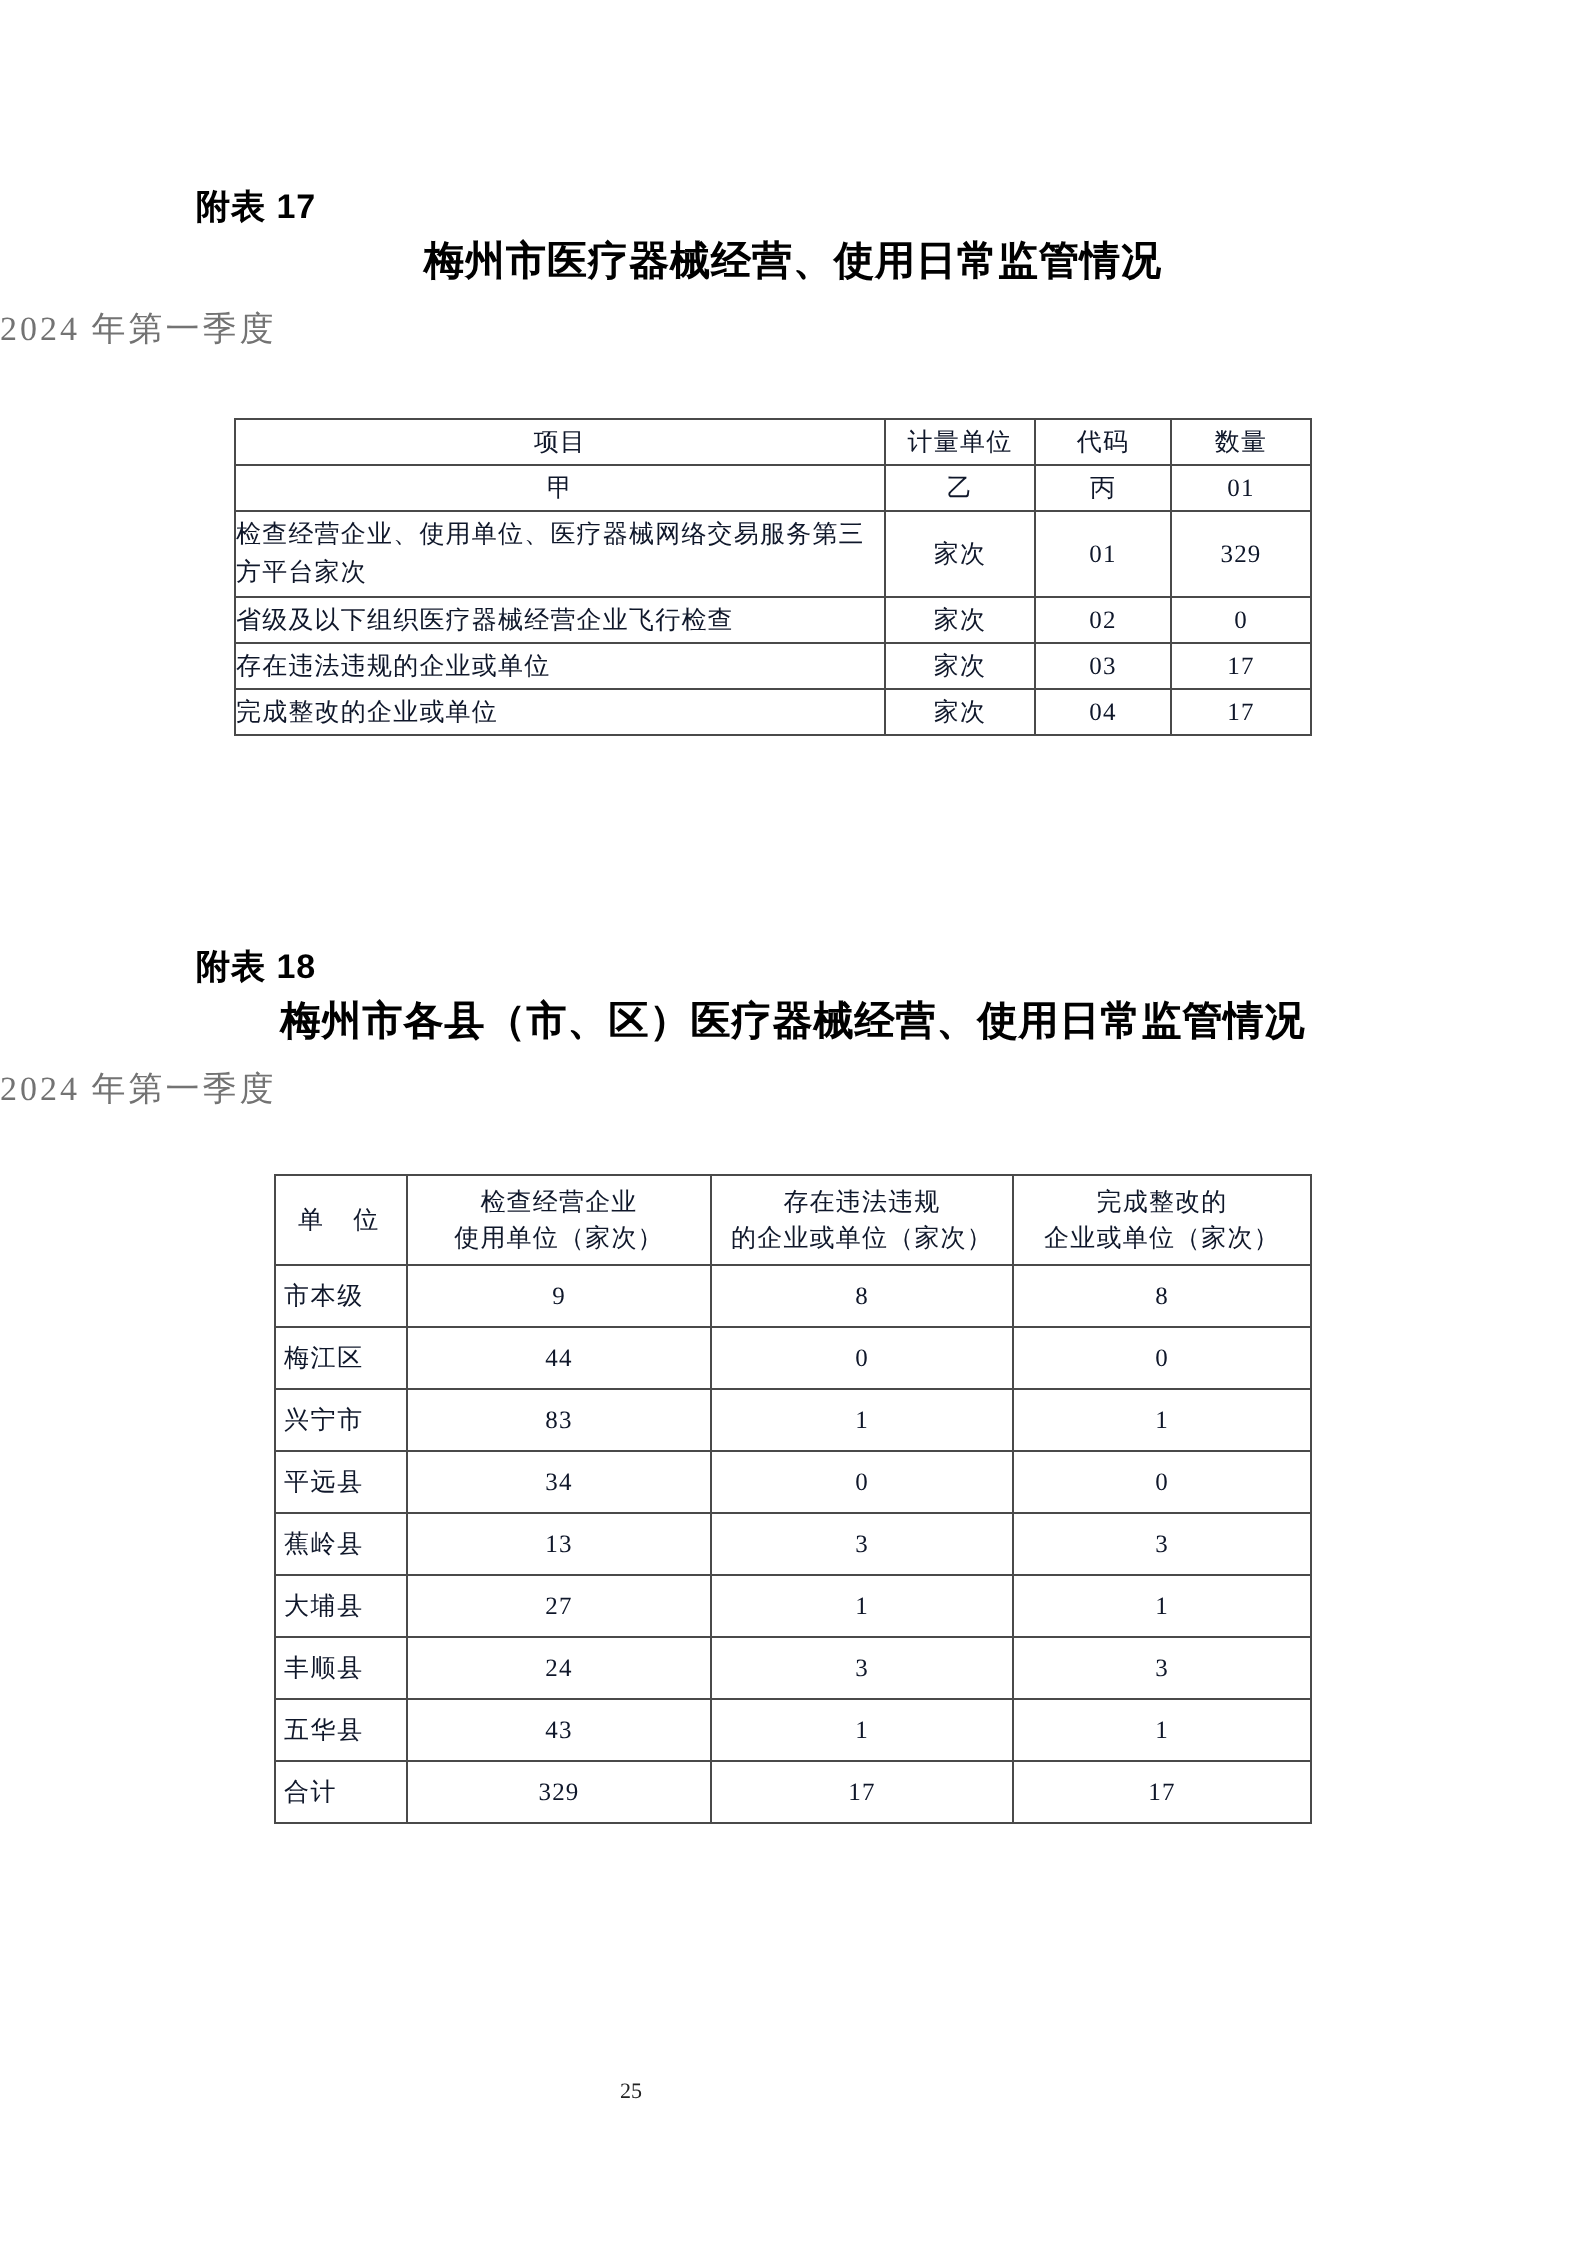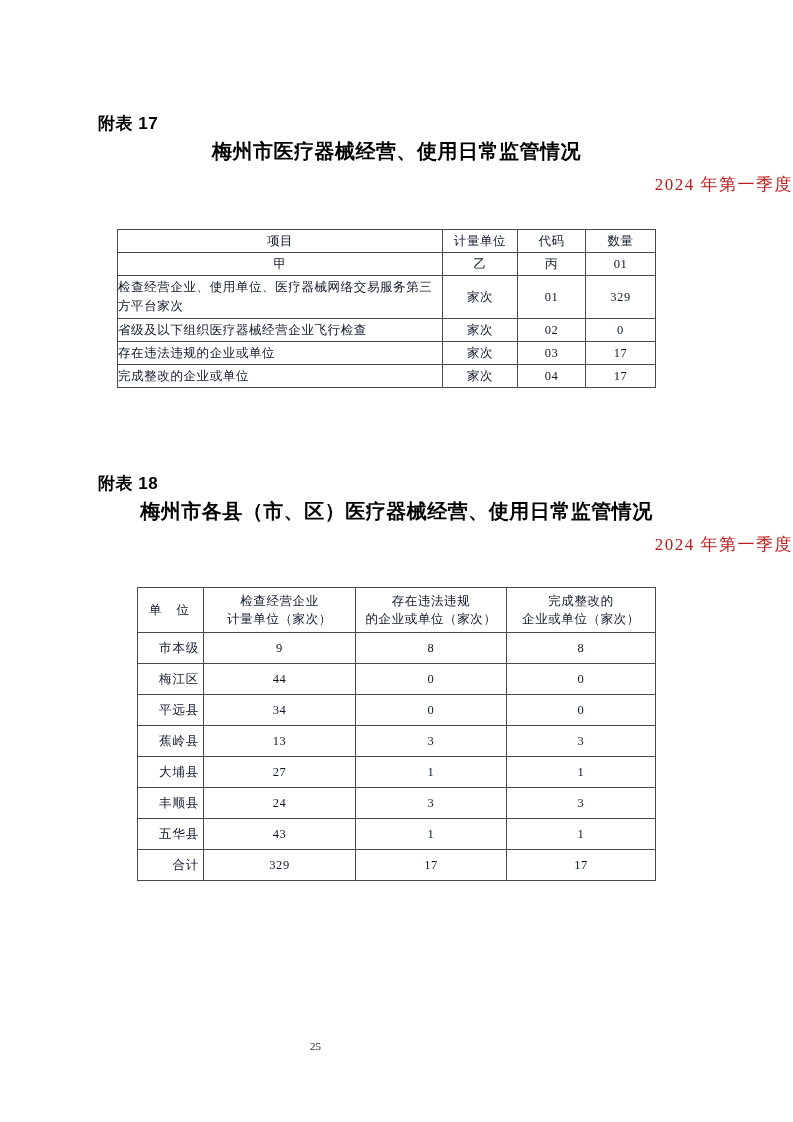--- a/index.html
+++ b/index.html
@@ -20,21 +20,21 @@
   .page {
     position: absolute;
     left: 0; top: 0;
     width: 793px;
     height: 1122px;
     overflow: hidden;
   }
 
   
   .section { position: absolute; left: 0; width: 793px; }
-  #section-17 { top: 112px; }
+  #section-17 { top: 92px; }
   #section-18 { top: 472px; }
 
   .annex-label {
     font-family: "Liberation Sans", "DejaVu Sans", sans-serif;
     font-weight: bold;
     font-size: 17px;
     letter-spacing: 0.5px;
     margin-left: 98px;
     line-height: 24px;
   }
@@ -44,25 +44,25 @@
     font-weight: bold;
     font-size: 20px;
     text-align: center;
     letter-spacing: 0.5px;
     line-height: 30px;
   }
 
   .doc-subtitle {
     font-family: "Liberation Serif", "DejaVu Serif", serif;
     font-size: 17px;
-    text-align: right;
+    text-align: left;
     letter-spacing: 1.5px;
     line-height: 26px;
     margin-top: 6px;
-    color: #b91c1c;
+    color: #737373;
   }
 
   
   table.doc-table {
     border-collapse: collapse;
     table-layout: fixed;
     font-family: "Liberation Serif", "DejaVu Serif", serif;
     font-size: 12.5px;
     color: #0f172a;
   }
@@ -93,21 +93,21 @@
   
   #table-18-wrap { position: absolute; left: 137px; top: 115px; }
   table#table-18 { width: 518px; }
   #table-18 .c-org  { width: 66px; }
   #table-18 .c-a    { width: 152px; }
   #table-18 .c-b    { width: 151px; }
   #table-18 .c-c    { width: 149px; }
   #table-18 thead td { height: 44px; line-height: 18px; }
   #table-18 tbody td { height: 24px; }
   #table-18 .org-cell {
-    text-align: right;
+    text-align: left;
     letter-spacing: 0.8px;
     padding: 3px 4px;
   }
   .hdr-line { display: block; }
   .spaced2 { letter-spacing: 6px; padding-left: 3px; }
 
   
   #page-number {
     position: absolute;
     left: 0;
@@ -199,21 +199,21 @@
             <col class="c-b">
             <col class="c-c">
         </colgroup>
         <thead>
           <tr>
             <td class="cellpad">
               <span class="hdr-line spaced2">单  位</span>
             </td>
             <td class="cellpad">
               <span class="hdr-line">检查经营企业</span>
-              <span class="hdr-line">计量单位（家次）</span>
+              <span class="hdr-line">使用单位（家次）</span>
             </td>
             <td class="cellpad">
               <span class="hdr-line">存在违法违规</span>
               <span class="hdr-line">的企业或单位（家次）</span>
             </td>
             <td class="cellpad">
               <span class="hdr-line">完成整改的</span>
               <span class="hdr-line">企业或单位（家次）</span>
             </td>
           </tr>
@@ -225,20 +225,26 @@
               <td class="cellpad num">8</td>
               <td class="cellpad num">8</td>
             </tr>
             <tr>
               <td class="org-cell">梅江区</td>
               <td class="cellpad num">44</td>
               <td class="cellpad num">0</td>
               <td class="cellpad num">0</td>
             </tr>
             <tr>
+              <td class="org-cell">兴宁市</td>
+              <td class="cellpad num">83</td>
+              <td class="cellpad num">1</td>
+              <td class="cellpad num">1</td>
+            </tr>
+            <tr>
               <td class="org-cell">平远县</td>
               <td class="cellpad num">34</td>
               <td class="cellpad num">0</td>
               <td class="cellpad num">0</td>
             </tr>
             <tr>
               <td class="org-cell">蕉岭县</td>
               <td class="cellpad num">13</td>
               <td class="cellpad num">3</td>
               <td class="cellpad num">3</td>

